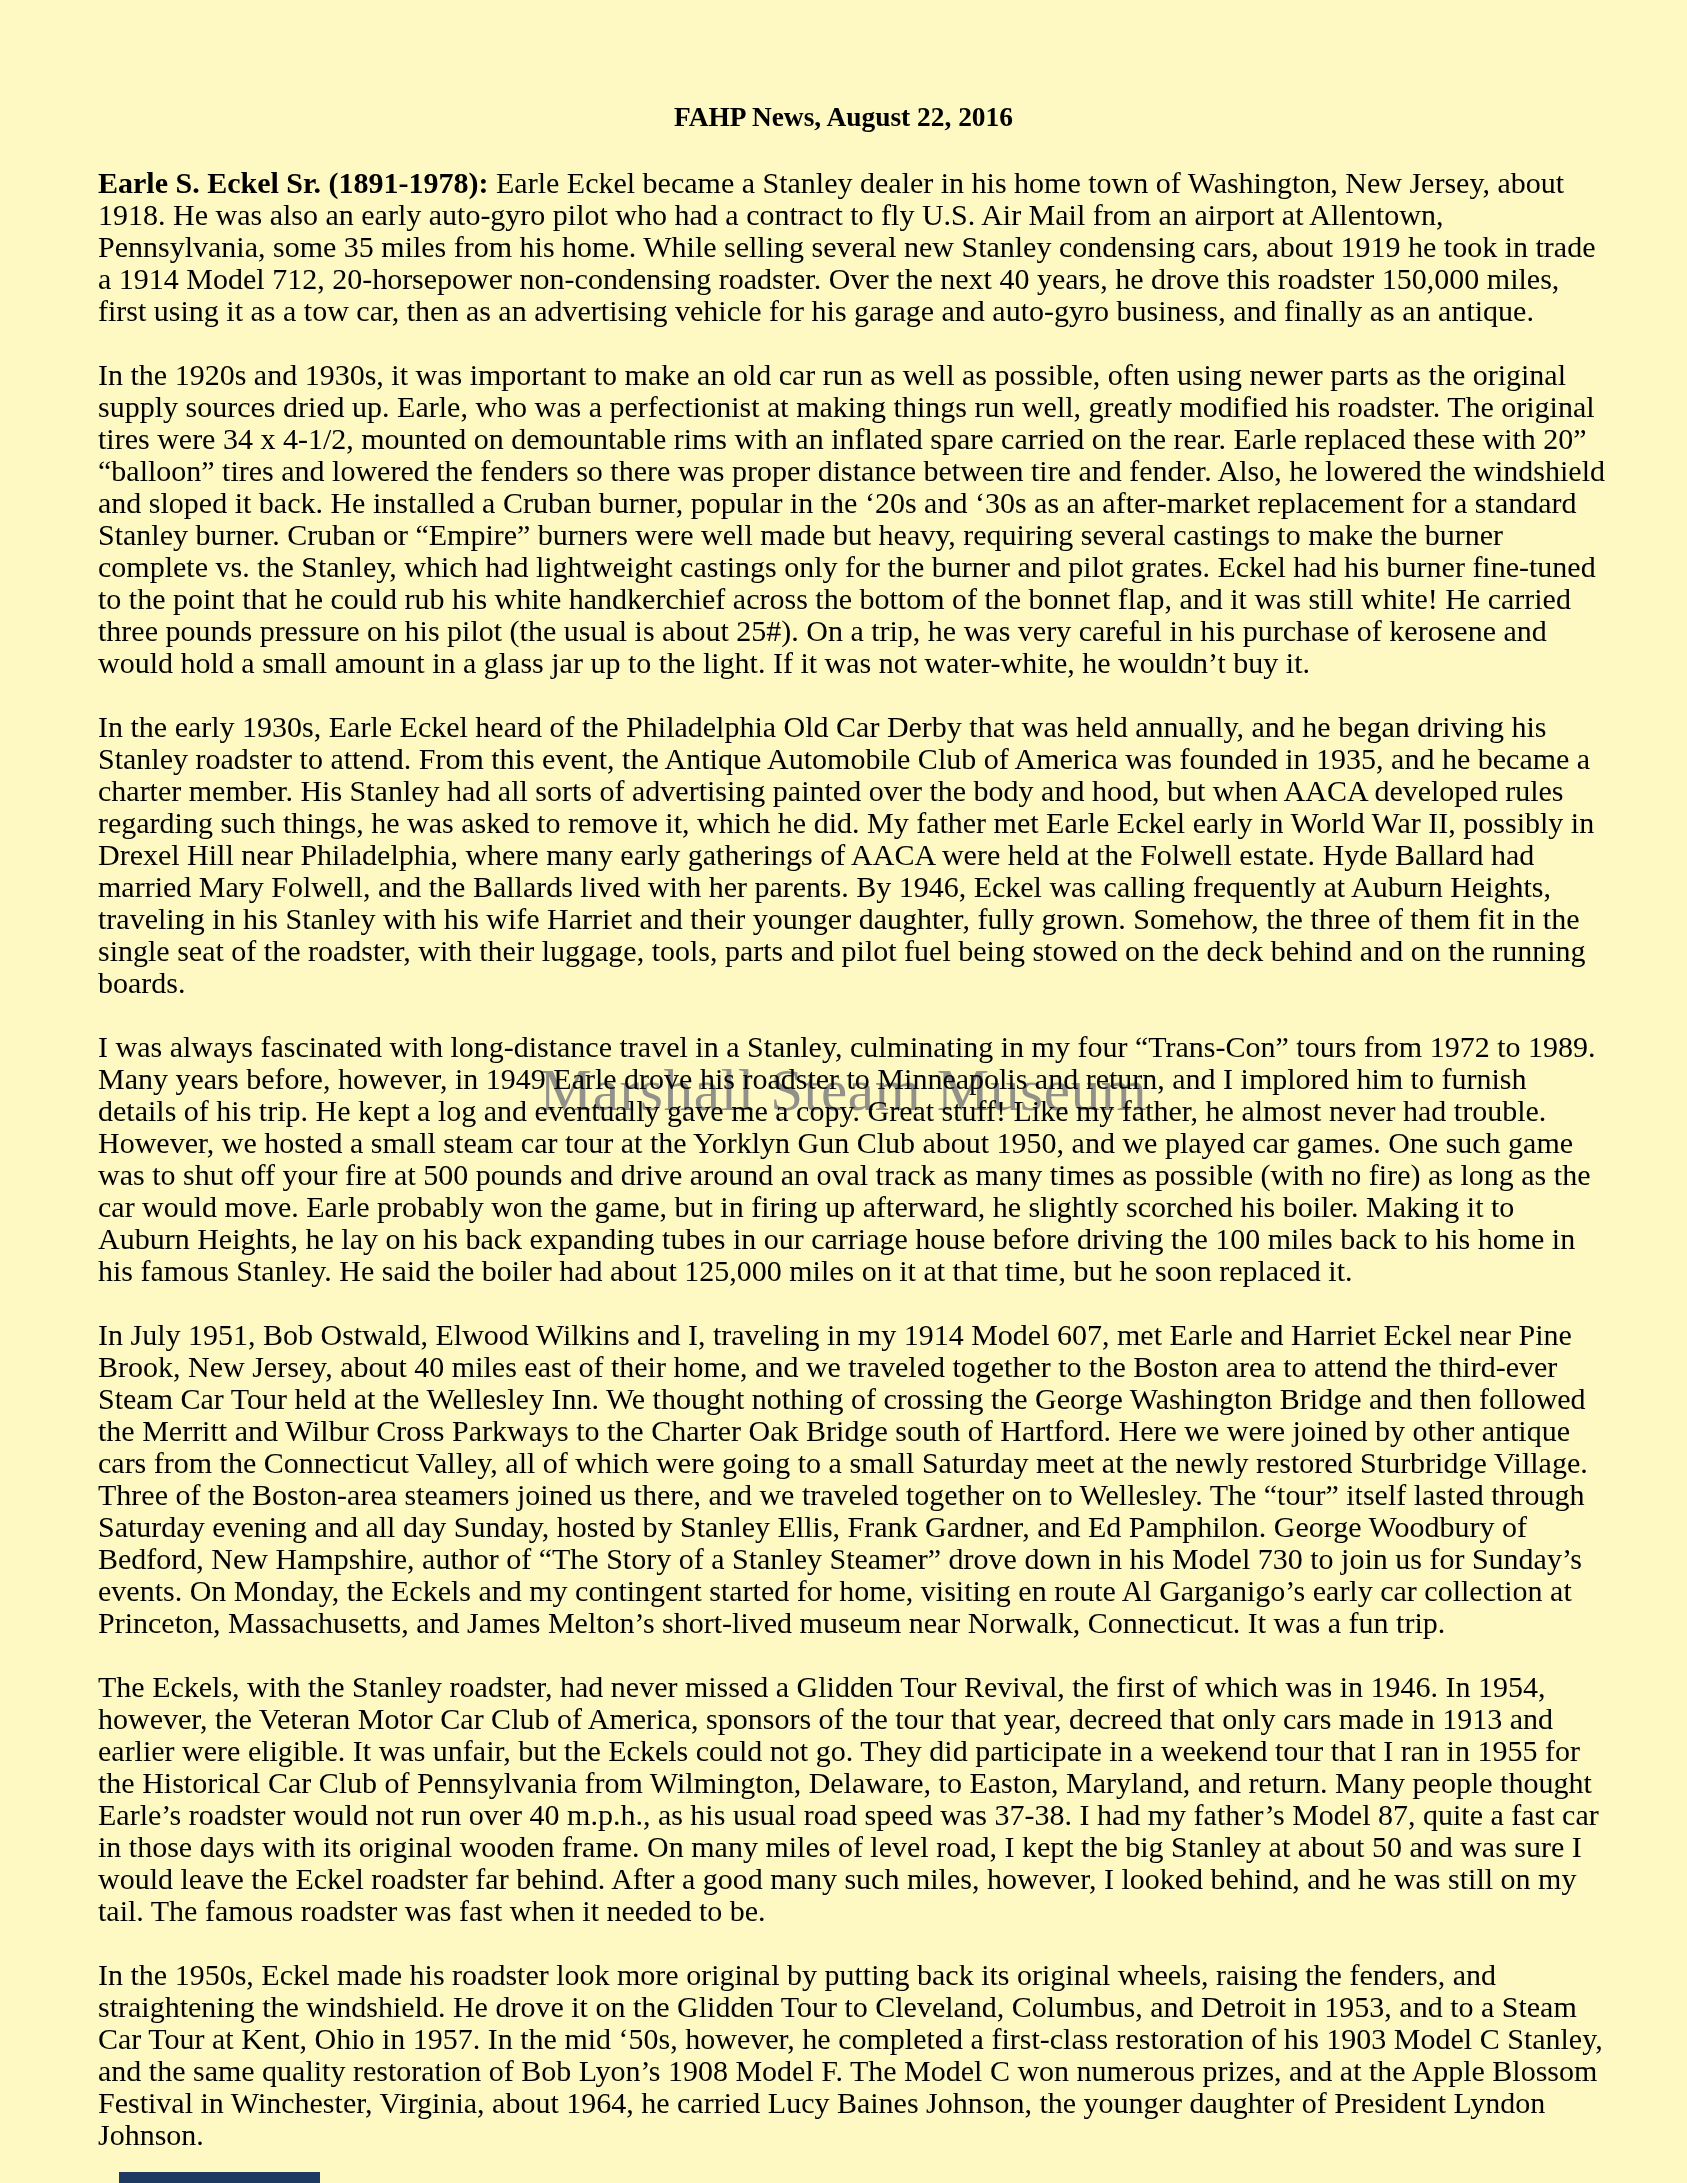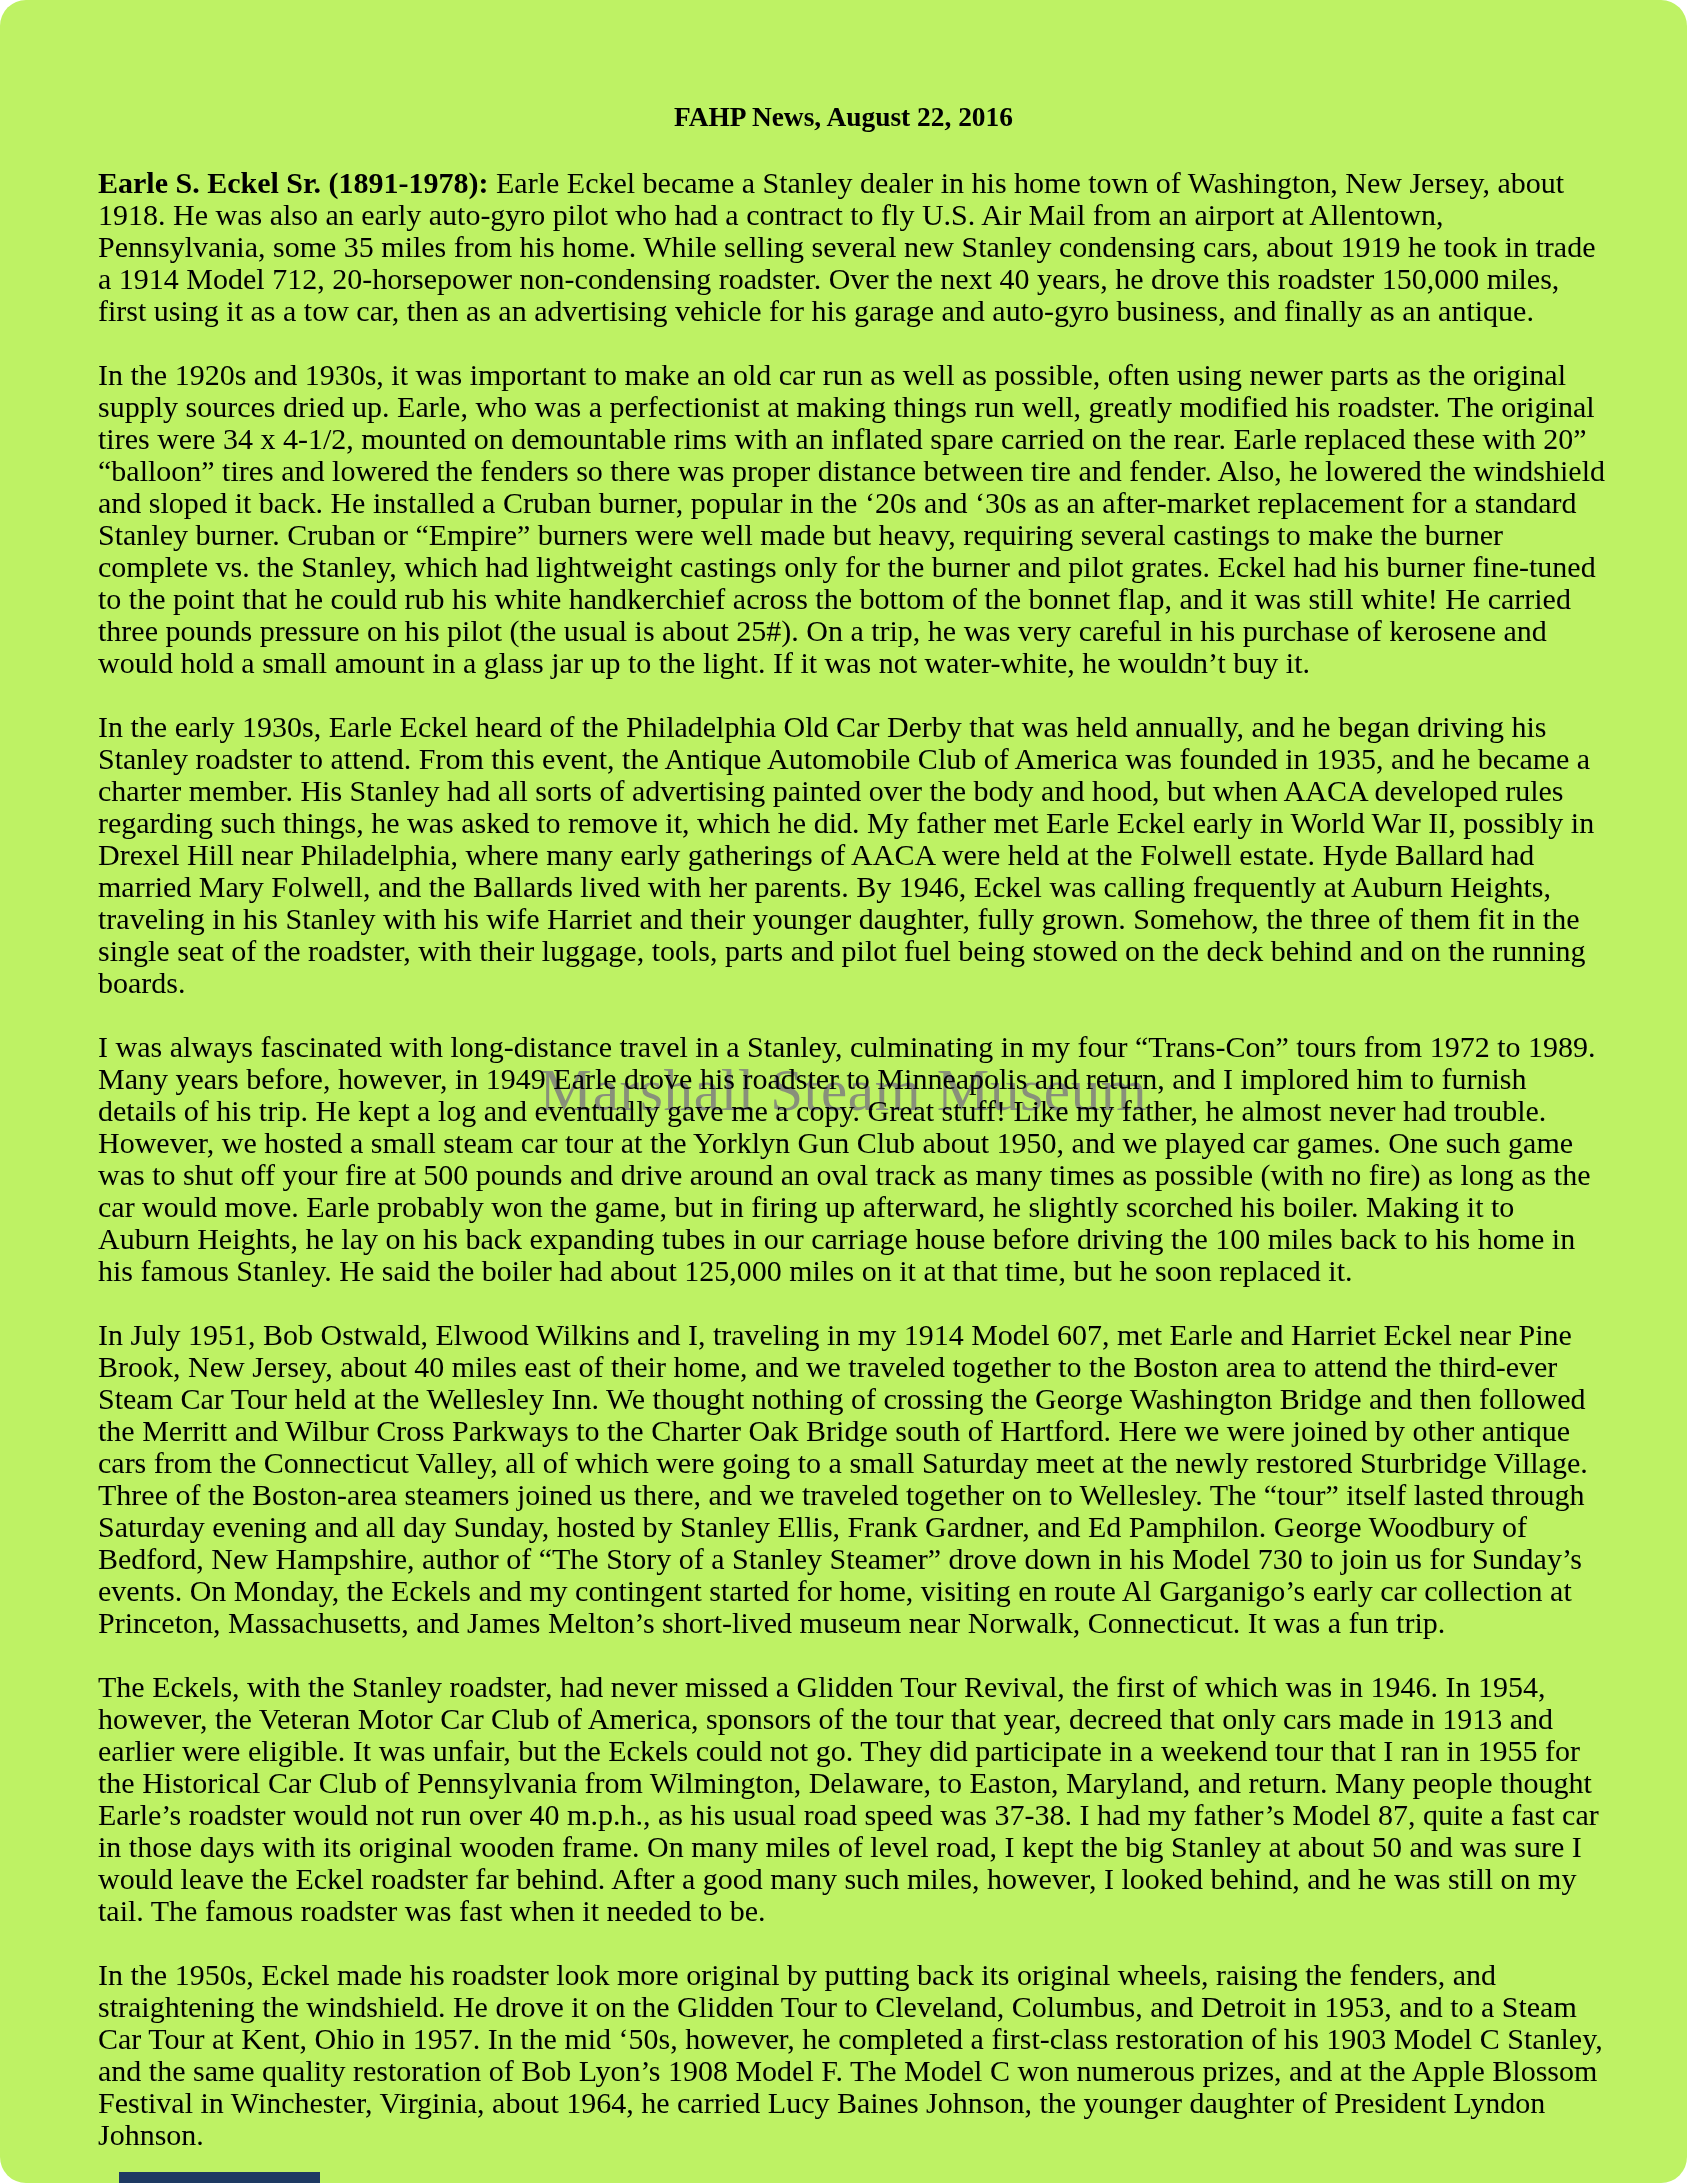--- a/index.html
+++ b/index.html
@@ -8,22 +8,21 @@
     height: 2183px;
     position: relative;
     background: #ffffff;
     color: #000000;
     font-family: "Liberation Serif", serif;
     overflow: hidden;
   }
   .doc-page {
     position: absolute;
     inset: 0;
-    background: #bef264;
-    border-radius: 26px;
+    background: #fef9c3;
   }
   .doc-title {
     position: absolute;
     top: 101px;
     left: 0;
     width: 100%;
     text-align: center;
     font-weight: bold;
     font-size: 27.4px;
     line-height: 32px;

